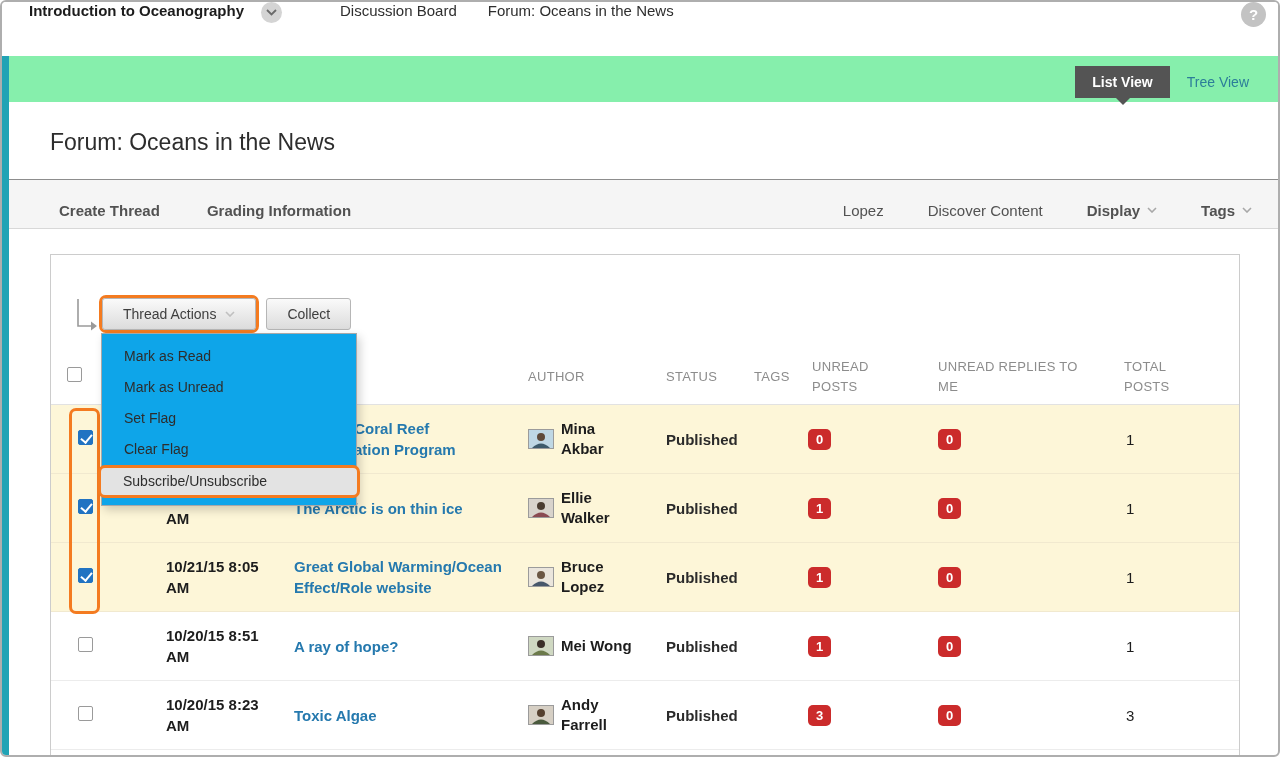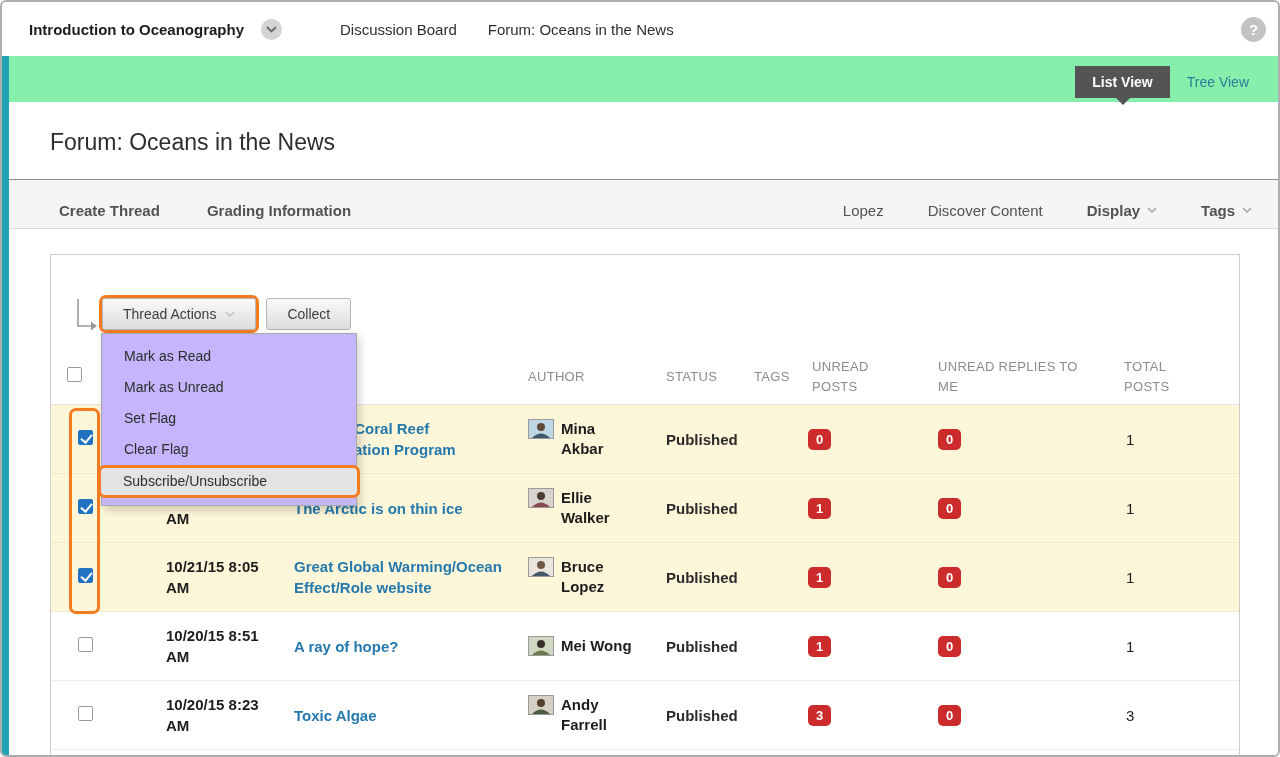--- a/index.html
+++ b/index.html
@@ -12,21 +12,21 @@
     width: 1280px; height: 757px;
     border: 2px solid #aeaeae;
     border-radius: 6px;
     background: #fff;
     overflow: hidden;
   }
 
   
   .topbar {
     height: 54px;
-    display: flex; align-items: center;
+    display: flex; align-items: flex-start;
     padding-left: 27px;
     background: #fff;
   }
   .course-title { font-size: 15px; font-weight: bold; color: #1c1c1c; }
   .chevron-circle {
     width: 21px; height: 21px; border-radius: 50%;
     background: #d4d4d4; margin-left: 17px;
     display: flex; align-items: center; justify-content: center;
     cursor: pointer;
   }
@@ -105,21 +105,21 @@
     border: 1px solid #b6b6b6; border-radius: 3px;
     padding: 7px 20px; font-size: 14px; color: #3e3e3e;
     display: inline-flex; align-items: center; gap: 9px;
     cursor: pointer; white-space: nowrap;
   }
   .btn.collect { margin-left: 7px; margin-top: 3px; }
 
   
   .menu {
     position: absolute; top: 78px; left: 50px; width: 256px;
-    background: #c4b5fd; border: 1px solid #a8a8a8;
+    background: #0ea5e9; border: 1px solid #a8a8a8;
     box-shadow: 3px 4px 9px rgba(0,0,0,0.18);
     z-index: 30; padding: 7px 0;
   }
   .menu-item {
     padding: 6px 12px 6px 22px;
     font-size: 14px; color: #2d2d2d; line-height: 19px;
     cursor: pointer;
   }
   .menu-item.highlight {
     background: #e3e3e3;
@@ -161,21 +161,21 @@
   }
   .thead .checkbox { margin-left: 16px; }
   .trow .checkbox { margin-left: 27px; }
 
   .c-date { font-weight: bold; font-size: 15px; color: #1d1d1d; line-height: 21px; padding-right: 18px; }
   .c-thread { padding-right: 20px; }
   .thread-link {
     color: #2579ae; font-weight: bold; font-size: 15px; line-height: 21px;
     text-decoration: none; display: inline-block; cursor: pointer;
   }
-  .c-author { display: flex; gap: 7px; padding-right: 8px; }
+  .c-author { display: flex; align-items: center; gap: 7px; padding-right: 8px; }
   .avatar {
     flex: 0 0 auto; width: 26px; height: 20px;
     border: 1px solid #9b9b9b; display: inline-block; line-height: 0;
   }
   .author-name { font-weight: bold; font-size: 15px; color: #1d1d1d; line-height: 20px; max-width: 80px; }
   .c-status { font-weight: bold; font-size: 15px; color: #2b2b2b; }
   .badge {
     min-width: 23px; height: 21px; padding: 0 4px;
     background: #cb2b2b; border-radius: 5px;
     color: #fff; font-size: 13px; font-weight: bold;

